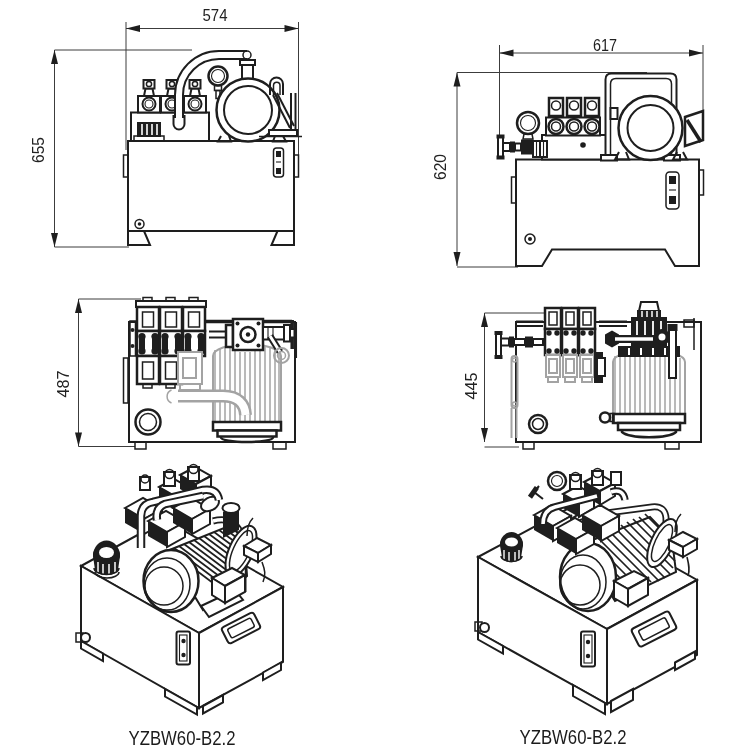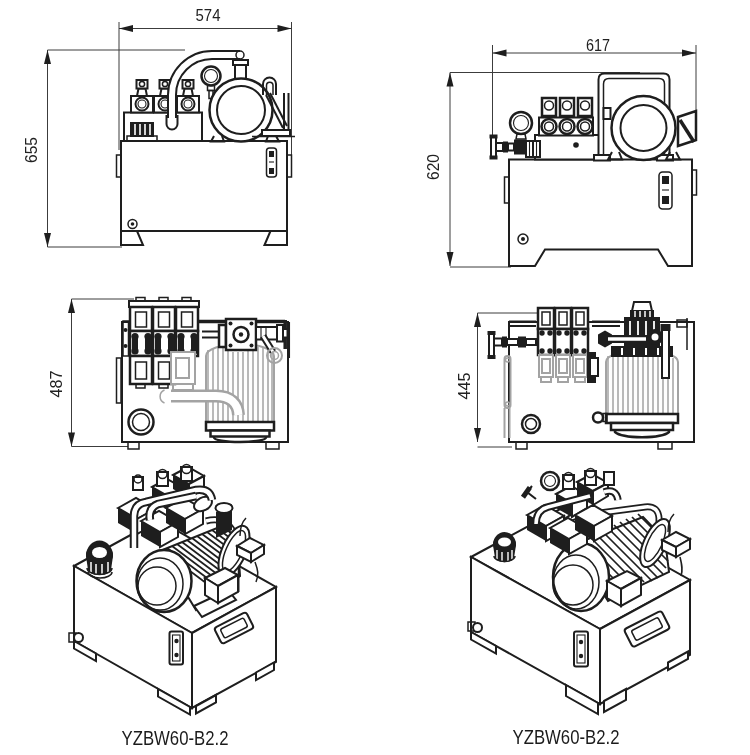--- a/index.html
+++ b/index.html
@@ -1,16 +1,16 @@
 <!DOCTYPE html>
 <html><head>
 <meta charset="utf-8">
 <style>
 html,body{margin:0;padding:0;background:#ffffff;}
-#page{width:692px;height:755px;position:relative;background:#fff;font-family:"Liberation Sans",sans-serif;}
+#page{width:692px;height:755px;position:relative;background:#fff;font-family:"Liberation Sans",sans-serif;margin-left:7px;}
 svg{position:absolute;left:0;top:0;}
 .o{stroke:#1e1e1e;fill:none;stroke-width:2;}
 .o25{stroke:#1e1e1e;fill:none;stroke-width:2.5;}
 .o15{stroke:#1e1e1e;fill:none;stroke-width:1.5;}
 .o1{stroke:#1e1e1e;fill:none;stroke-width:1.1;}
 .ow{stroke:#1e1e1e;fill:#ffffff;stroke-width:2;}
 .ow25{stroke:#1e1e1e;fill:#ffffff;stroke-width:2.5;}
 .blk{fill:#1e1e1e;stroke:none;}
 .dim{stroke:#3c3c3c;fill:none;stroke-width:1;}
 .g{stroke:#a3a3a3;fill:none;stroke-width:2;}

